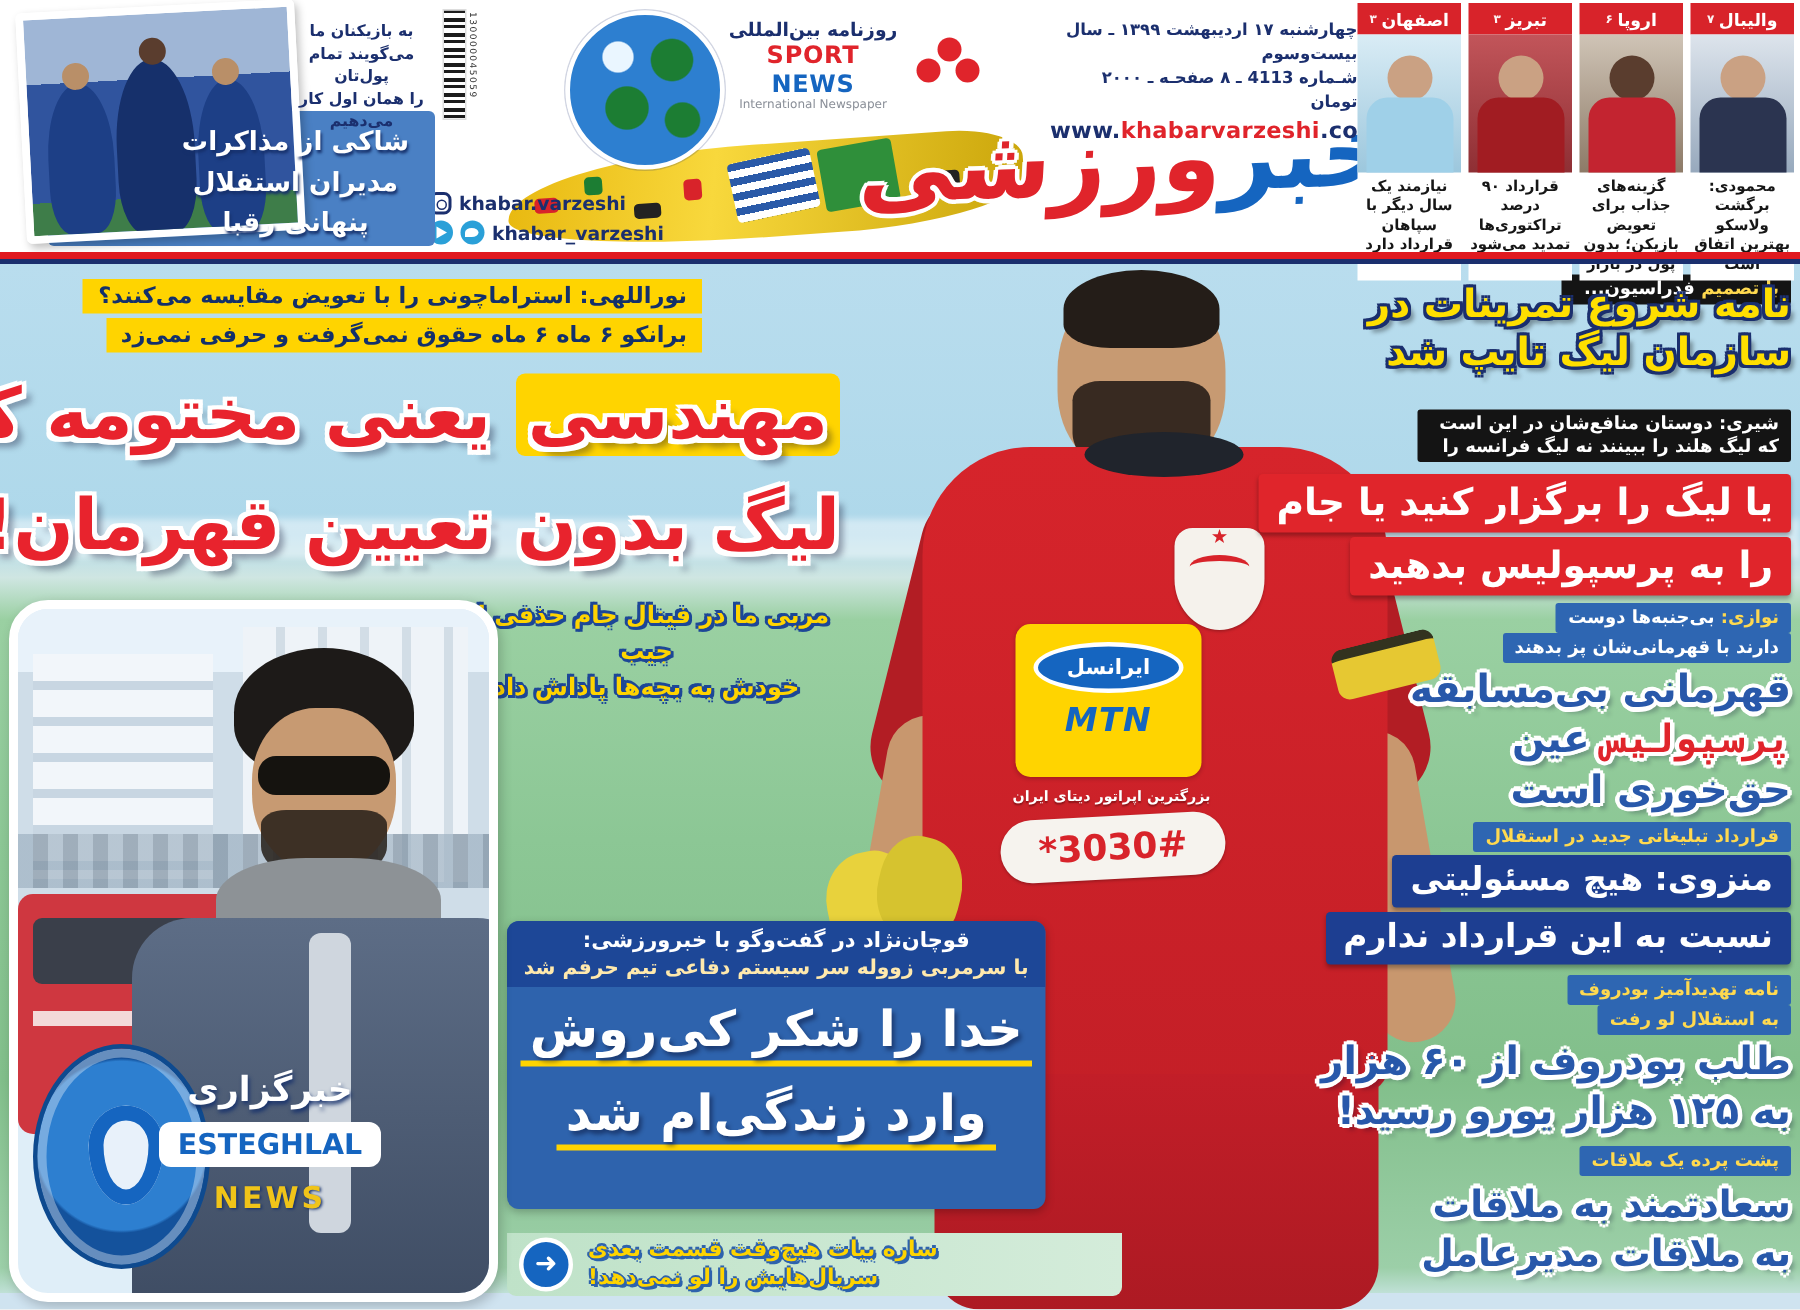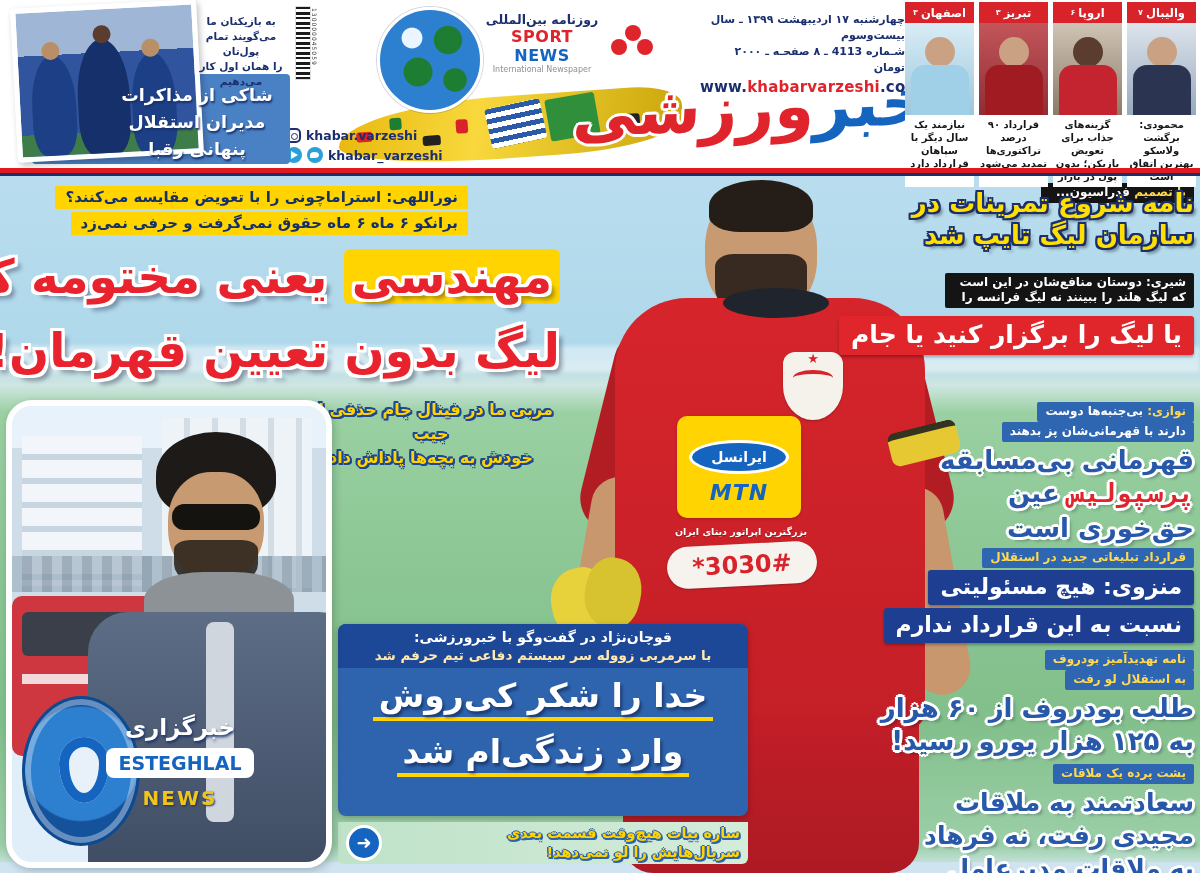--- a/index.html
+++ b/index.html
@@ -103,21 +103,21 @@
   .p-torso { position:absolute; left:70px; top:122px; width:310px; height:430px; background:linear-gradient(180deg,#d6242b,#c41f27); border-radius:72px 72px 16px 16px; }
   .p-collar { position:absolute; left:178px; top:112px; width:106px; height:30px; background:#20242c; border-radius:50%; }
   .p-sleeve-l { position:absolute; left:52px; top:150px; width:72px; height:210px; background:#b21d24; border-radius:36px; transform:rotate(14deg); }
   .p-sleeve-r { position:absolute; left:320px; top:150px; width:72px; height:210px; background:#b21d24; border-radius:36px; transform:rotate(-14deg); }
   .p-arm-l { position:absolute; left:32px; top:300px; width:58px; height:220px; background:#c8976e; border-radius:28px; transform:rotate(10deg); }
   .p-arm-r { position:absolute; left:356px; top:310px; width:56px; height:210px; background:#c8976e; border-radius:28px; transform:rotate(-10deg); }
   .p-armband { position:absolute; left:344px; top:250px; width:70px; height:34px; background:#e6c832; border-top:7px solid #33331f; transform:rotate(-14deg); border-radius:8px; }
   .p-crest { position:absolute; left:238px; top:176px; width:60px; height:68px; background:#f5f2ec; border-radius:12px 12px 50% 50%; box-shadow:0 1px 2px rgba(0,0,0,.25); text-align:center; }
   .p-crest .star { color:#d8232a; font-size:13px; line-height:14px; display:block; }
   .p-crest .wave { display:block; width:40px; height:16px; margin:4px auto 0; border-top:4px solid #d8232a; border-radius:50%; }
-  .sponsor { position:absolute; left:132px; top:240px; width:124px; height:102px; background:#ffd400; border-radius:10px; text-align:center; padding-top:24px; box-shadow:0 1px 3px rgba(0,0,0,.2); }
+  .sponsor { position:absolute; left:132px; top:240px; width:124px; height:102px; background:#ffd400; border-radius:10px; text-align:center; padding-top:12px; box-shadow:0 1px 3px rgba(0,0,0,.2); }
   .sponsor .oval { display:block; width:100px; height:34px; margin:0 auto; background:#1565c0; border:3px solid #fff; border-radius:50%; color:#fff; font-size:14px; font-weight:800; line-height:28px; }
   .sponsor .mtn { display:block; color:#1565c0; font-size:22px; font-weight:800; font-style:italic; letter-spacing:1px; margin-top:6px; direction:ltr; }
   .sponsor-sub { position:absolute; left:108px; top:350px; width:176px; text-align:center; color:#fff; font-size:9.5px; font-weight:bold; text-shadow:0 1px 1px #8c1418; }
   .ussd { position:absolute; left:122px; top:368px; width:150px; height:42px; background:#f6f3ee; border-radius:21px; color:#d8232a; font-size:24px; font-weight:800; text-align:center; line-height:42px; transform:rotate(-3deg); direction:ltr; box-shadow:0 1px 2px rgba(0,0,0,.25); }
   .p-gloves { position:absolute; left:6px; top:382px; width:96px; height:84px; }
   .p-gloves::before { content:""; position:absolute; left:0; top:10px; width:58px; height:66px; background:#e8d23c; border-radius:50% 40% 50% 40%; transform:rotate(-12deg); }
   .p-gloves::after { content:""; position:absolute; left:34px; top:0; width:56px; height:70px; background:#d6c32f; border-radius:40% 50% 40% 50%; transform:rotate(14deg); }
   .p-shorts { position:absolute; left:78px; top:540px; width:296px; height:157px; background:linear-gradient(180deg,#c21e28,#ad1a23); border-radius:8px 8px 30px 30px; }
 
   
@@ -163,31 +163,31 @@
   .lc-jacket { position:absolute; left:-10px; top:180px; width:270px; height:262px; background:linear-gradient(180deg,#5d6d86,#3e4c63); border-radius:40px 40px 0 0; }
   .lc-jacket::before { content:""; position:absolute; left:118px; top:10px; width:28px; height:200px; background:#cfd6de; border-radius:8px; }
   .est-logo { position:absolute; left:10px; top:290px; width:230px; height:160px; z-index:3; }
   .est-ball { position:absolute; left:0; top:0; width:118px; height:150px; border-radius:50%; background:radial-gradient(circle at 50% 45%, #2d7fd0 0 58%, #14529c 60% 100%); border:3px solid #0e4a8f; box-shadow:inset 0 0 0 6px rgba(255,255,255,.35); }
   .est-ball::after { content:""; position:absolute; left:34px; top:38px; width:50px; height:66px; background:#e8f1fa; border-radius:50% 50% 50% 50% / 40% 40% 60% 60%; box-shadow:inset 0 0 0 10px #1565c0; }
   .est-fa { position:absolute; left:88px; top:18px; width:140px; text-align:center; color:#fff; font-size:23px; font-weight:700; text-shadow:1px 2px 3px #16306b; }
   .est-en1 { position:absolute; left:84px; top:52px; width:148px; background:#fff; border-radius:8px; color:#1565c0; font-size:19px; font-weight:800; text-align:center; padding:4px 0; direction:ltr; }
   .est-en2 { position:absolute; left:108px; top:90px; width:100px; color:#f0c419; font-size:20px; font-weight:800; text-align:center; letter-spacing:2px; direction:ltr; text-shadow:1px 1px 2px #16306b; }
 
   
-  .center-box { position:absolute; left:338px; top:448px; width:410px; height:192px; background:#2e63ad; border-radius:8px; z-index:11; overflow:hidden; box-shadow:0 2px 6px rgba(0,0,0,.25); }
+  .center-box { position:absolute; left:338px; top:438px; width:359px; height:192px; background:#2e63ad; border-radius:8px; z-index:11; overflow:hidden; box-shadow:0 2px 6px rgba(0,0,0,.25); }
   .cb-kick { background:#1d4797; text-align:center; padding:5px 4px; }
   .cb-kick .l1 { color:#fff; font-size:14px; font-weight:800; }
   .cb-kick .l2 { color:#ffe9ad; font-size:13.5px; font-weight:bold; margin-top:2px; }
   .cb-h { text-align:center; color:#fff; font-size:33px; font-weight:800; line-height:56px; text-shadow:2px 3px 3px rgba(0,0,30,.4); }
   .cb-h span { border-bottom:4px solid #ffd400; padding:0 6px 2px; }
 
   
   .green-strip { position:absolute; left:338px; top:646px; width:410px; height:42px; background:linear-gradient(90deg,#bfe2c8,#d4ecda); z-index:11; display:flex; align-items:center; gap:10px; padding:0 8px; direction:ltr; border-radius:0 0 6px 6px; }
   .blue-badge { width:36px; height:36px; border-radius:50%; background:#1565c0; border:3px solid #fff; color:#fff; font-size:18px; font-weight:800; text-align:center; line-height:30px; flex:0 0 auto; }
-  .gs-text { direction:rtl; flex:1; text-align:right; color:#ffd400; font-size:14.5px; font-weight:800; line-height:19px;
+  .gs-text { direction:rtl; flex:1; text-align:left; color:#ffd400; font-size:14.5px; font-weight:800; line-height:19px;
              text-shadow:-1.5px 0 #2e63ad,1.5px 0 #2e63ad,0 -1.5px #2e63ad,0 1.5px #2e63ad,2px 2px #2e63ad; }
 </style>
 </head>
 <body>
 
 <div class="page">
 
   <header class="masthead">
 
     <div class="topleft">
@@ -336,20 +336,23 @@
       <div>نامه شروع تمرینات در</div>
       <div>سازمان لیگ تایپ شد</div>
     </div>
     <div class="r-item kick kick-black" style="top:97px;">
       <div>شیری: دوستان منافع‌شان در این است</div>
       <div>که لیگ هلند را ببینند نه لیگ فرانسه را</div>
     </div>
     <div class="r-item strip-red" style="top:140px;">
       <span>یا لیگ را برگزار کنید یا جام</span>
     </div>
+    <div class="r-item strip-red" style="top:182px;">
+      <span>را به پرسپولیس بدهید</span>
+    </div>
     <div class="r-item kick kick-blue" style="top:226px;">
       <span class="yl">نوازی:</span><span> بی‌جنبه‌ها دوست</span>
     </div>
     <div class="r-item kick kick-blue" style="top:246px;">
       <span>دارند با قهرمانی‌شان پز بدهند</span>
     </div>
     <div class="r-item hl-blue" style="top:268px;">
       <div>قهرمانی بی‌مسابقه</div>
       <div><span class="red">پرسپولیس</span><span> عین</span></div>
       <div>حق‌خوری است</div>
@@ -371,21 +374,20 @@
     </div>
     <div class="r-item hl-blue" style="top:516px;">
       <div>طلب بودروف از ۶۰ هزار</div>
       <div>به ۱۲۵ هزار یورو رسید!</div>
     </div>
     <div class="r-item kick kick-blue" style="top:588px;">
       <span class="yl">پشت پرده یک ملاقات</span>
     </div>
     <div class="r-item hl-blue" style="top:610px; font-size:25px;">
       <div>سعادتمند به ملاقات</div>
-      <div>مجیدی رفت، نه فرهاد</div>
       <div>به ملاقات مدیرعامل</div>
     </div>
 
     <div class="m-kick" style="top:10px;">
       <div><span class="line">نوراللهی: استراماچونی را با تعویض مقایسه می‌کنند؟</span></div>
       <div><span class="line">برانکو ۶ ماه ۶ ماه حقوق نمی‌گرفت و حرفی نمی‌زد</span></div>
     </div>
     <div class="giant">
       <div><span class="hlt">مهندسی</span><span> یعنی مختومه کردن</span></div>
       <div>لیگ بدون تعیین قهرمان!</div>

